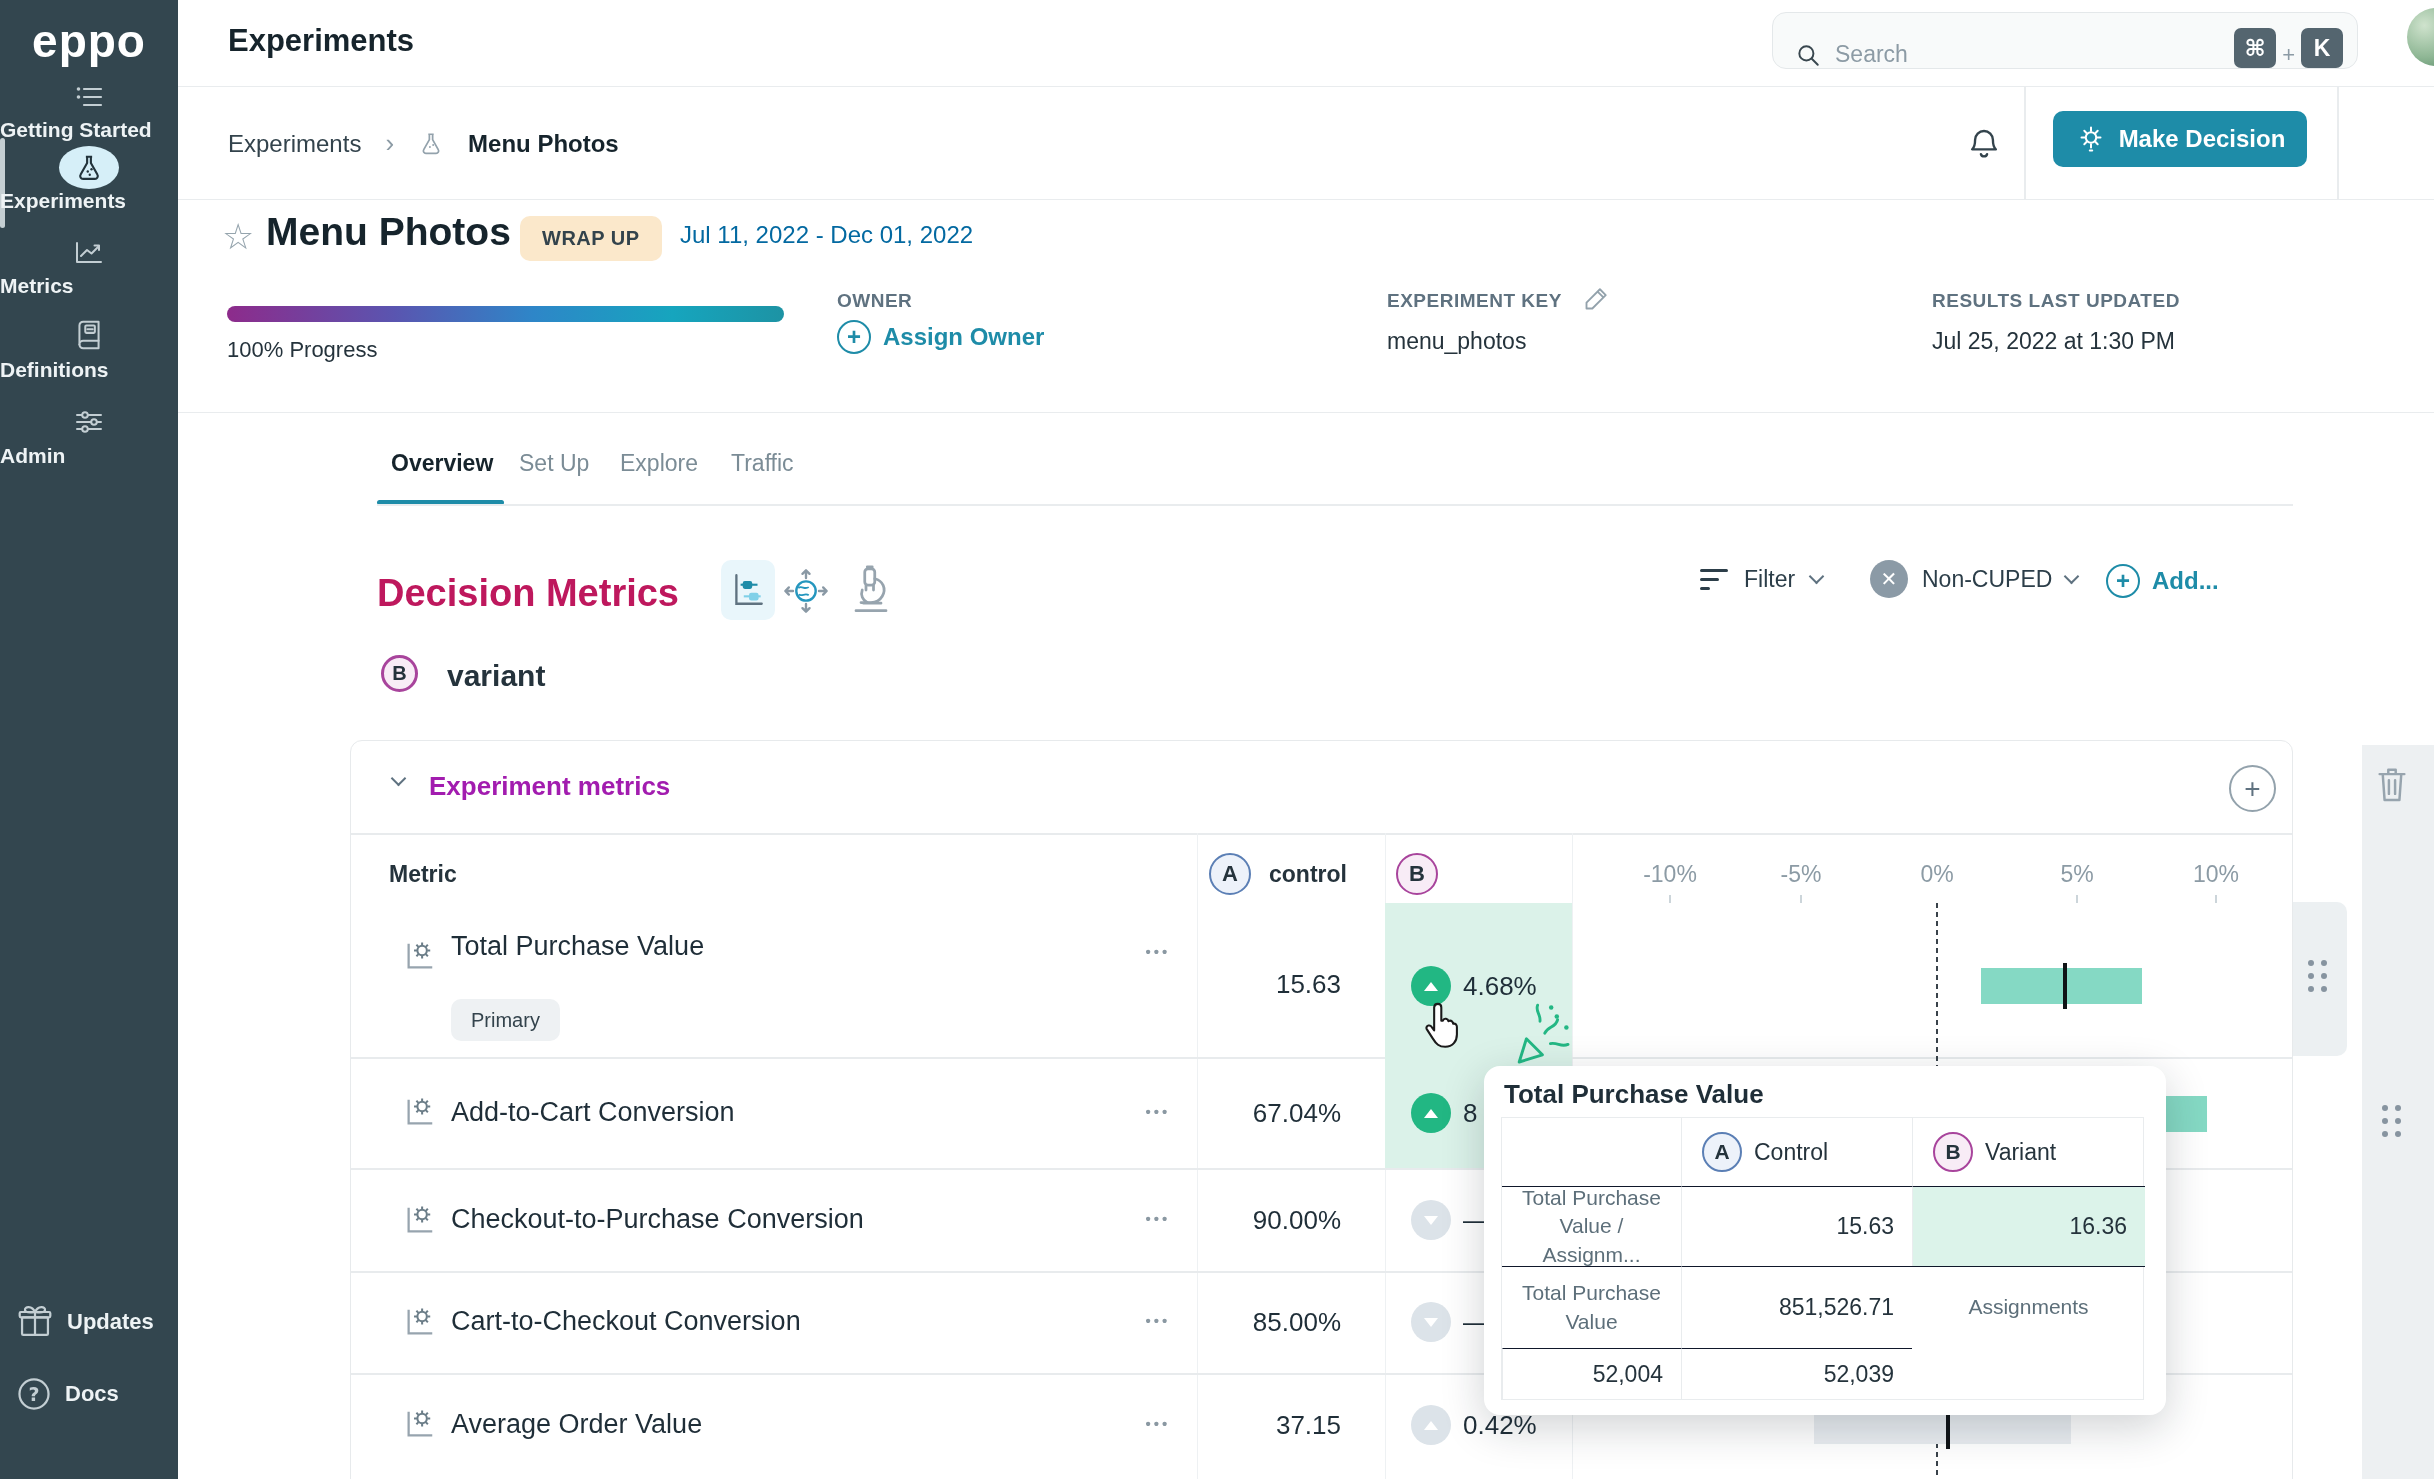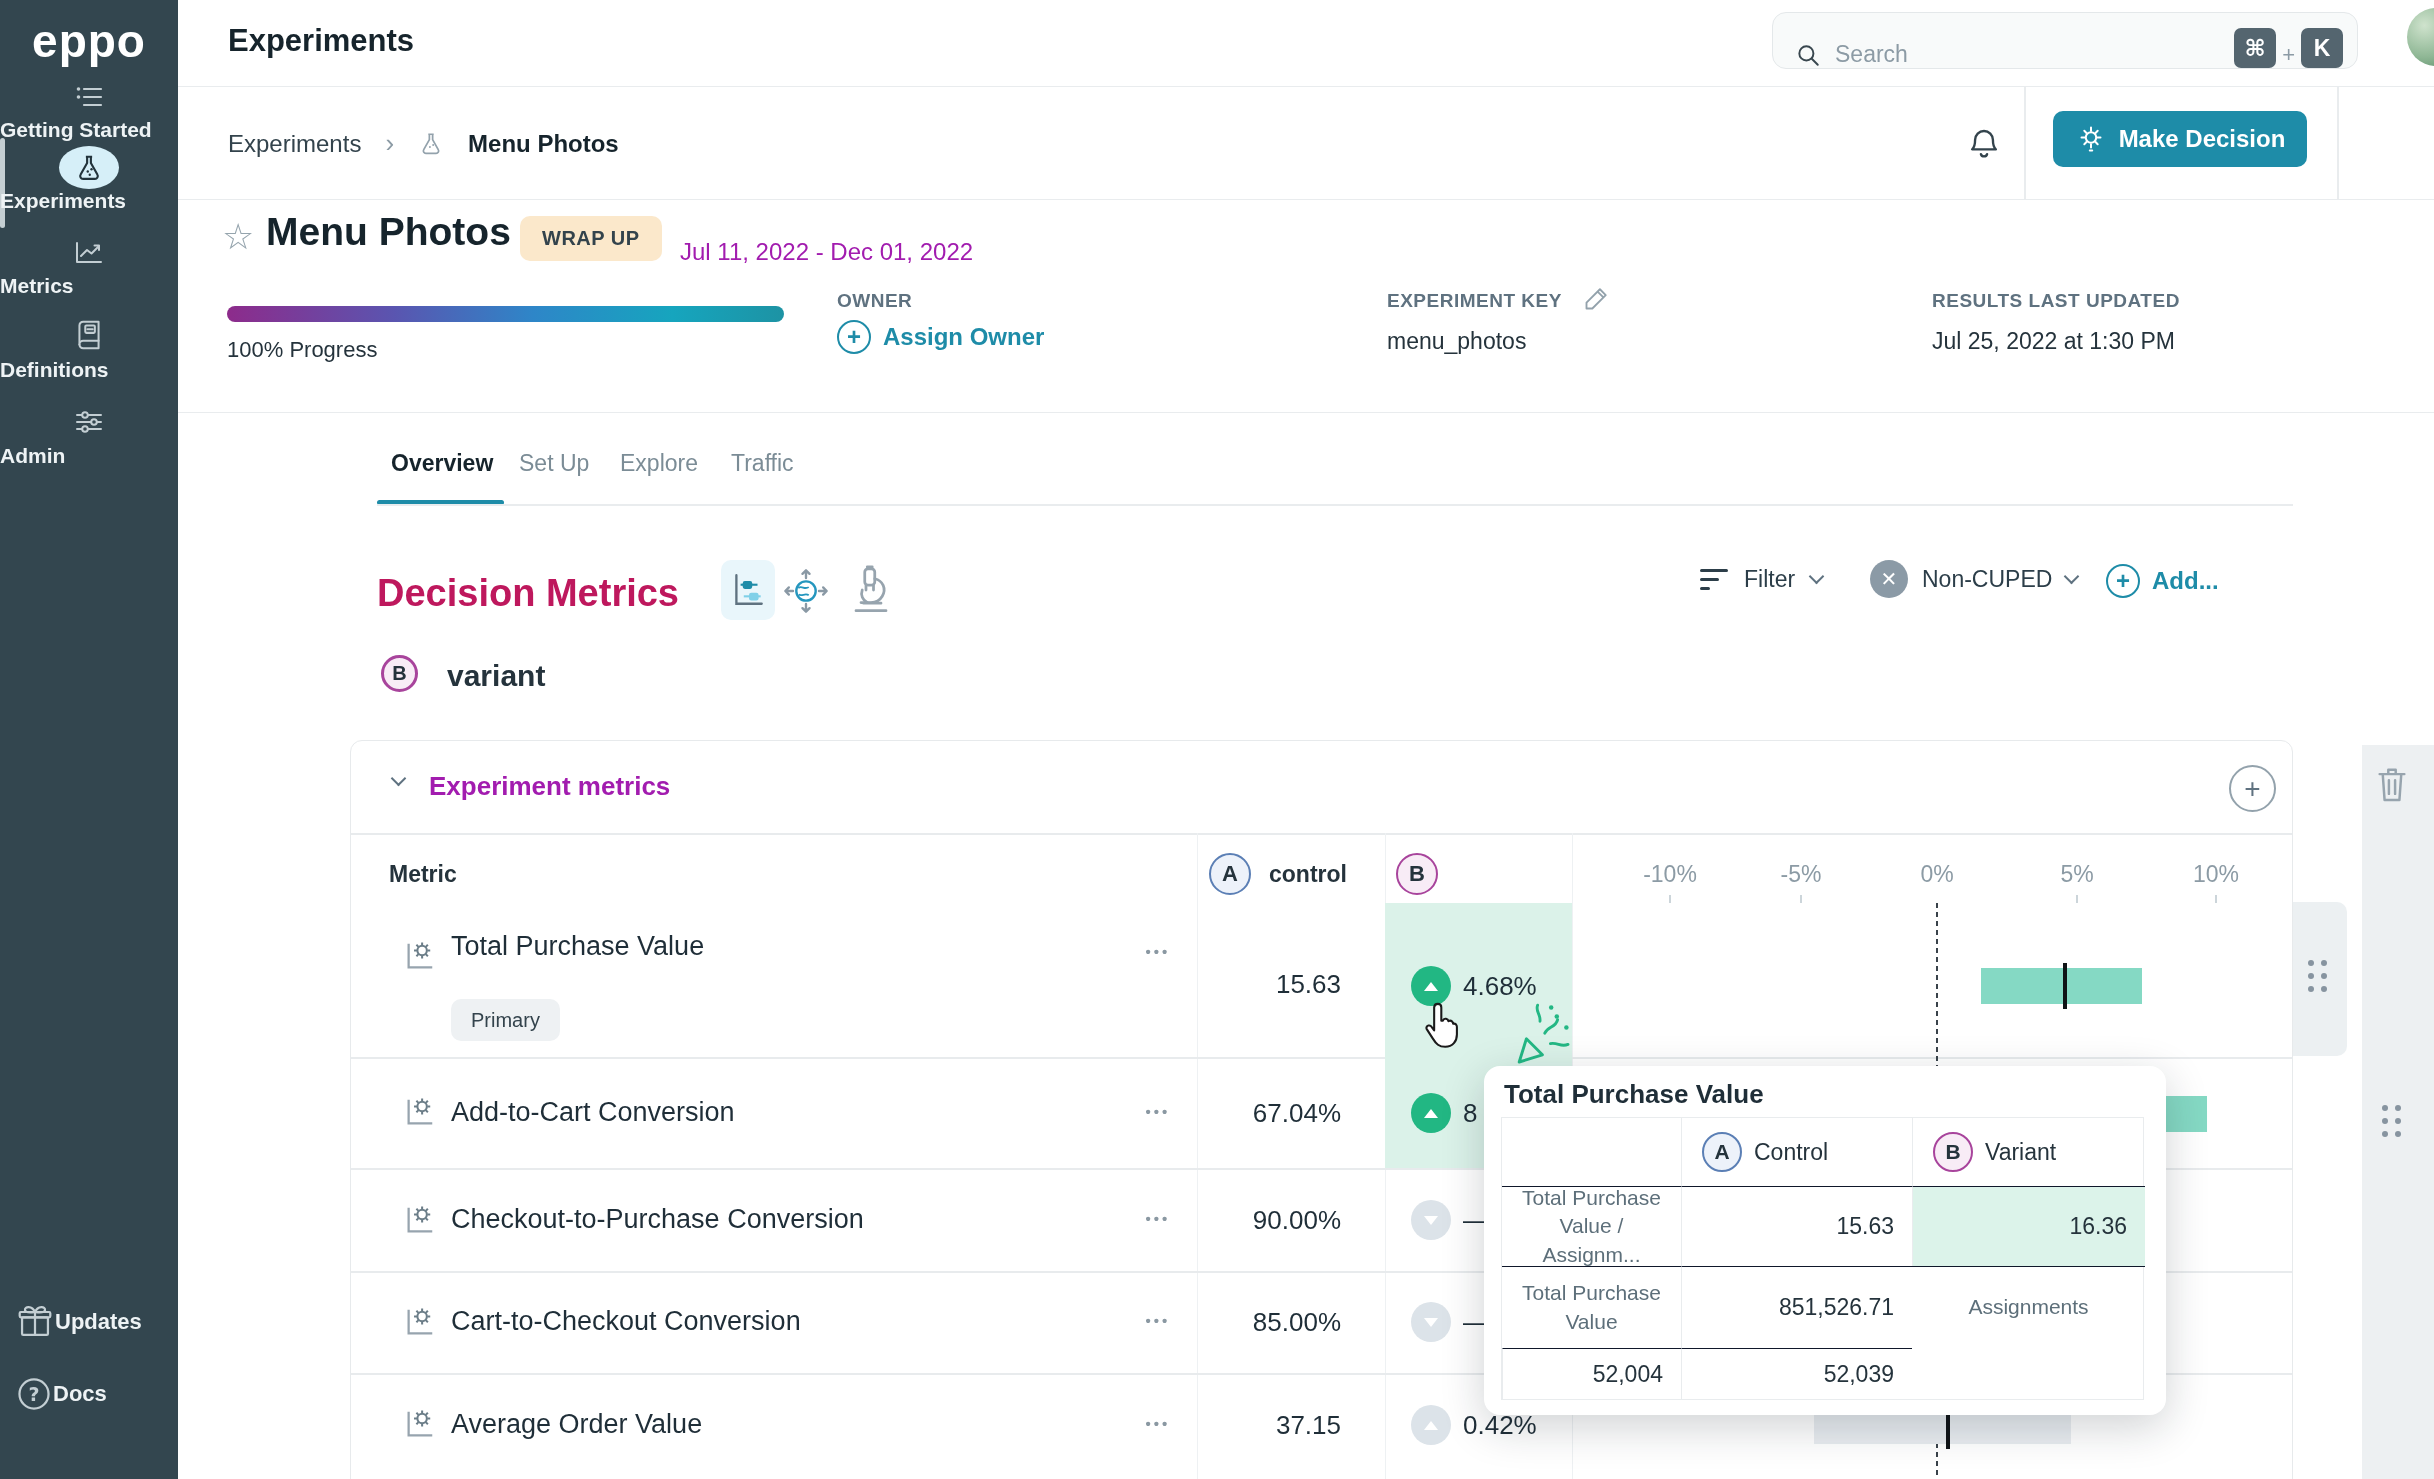--- a/index.html
+++ b/index.html
@@ -9,21 +9,21 @@
   .abs { position:absolute; }
 
   
   #sidebar { left:0; top:0; width:178px; height:1479px; background:#33464f; }
   #logo { left:0; top:14px; width:178px; text-align:center; color:#fff; font-size:46px; font-weight:700; letter-spacing:1px; }
   .side-active-bar { left:0; top:138px; width:5px; height:90px; background:#c5cfd3; border-radius:3px; }
   .nav-item { left:0; width:178px; cursor:pointer; }
   .nav-icon { display:block; margin:0 auto; }
   .nav-label { display:block; color:#eef3f5; font-size:21px; font-weight:600; margin-top:6px; }
   .active-pill { position:absolute; left:59px; top:-7px; width:60px; height:43px; background:#d6eff8; border-radius:50%; z-index:0; }
-  .footer-item { left:15px; display:flex; align-items:center; color:#eef3f5; font-size:22px; font-weight:600; cursor:pointer; }
+  .footer-item { left:15px; display:flex; align-items:center; gap:12px; color:#eef3f5; font-size:22px; font-weight:600; cursor:pointer; }
 
   
   #topbar { left:178px; top:0; width:2256px; height:87px; background:#fff; border-bottom:1.5px solid #e9ecee; }
   #page-title { left:50px; top:23px; font-size:31px; font-weight:700; color:#16242c; }
   #searchbox { left:1594px; top:12px; width:586px; height:57px; border:1.5px solid #e4e8ea; background:#f8fafa; border-radius:14px; display:flex; align-items:flex-end; padding:0 14px 0 22px; }
   #search-input { flex:1; border:none; outline:none; background:transparent; font-size:23px; color:#33434c; margin-left:14px; font-family:inherit; }
   #search-input::placeholder { color:#8c9ba5; }
   .kbd { width:42px; height:40px; background:#54656f; color:#fff; border-radius:7px; display:flex; align-items:center; justify-content:center; font-size:23px; font-weight:600; }
   .kbd-plus { color:#8c9ba5; font-size:22px; margin:0 6px; }
   #avatar { left:2229px; top:8px; width:58px; height:58px; border-radius:50%;
@@ -38,21 +38,21 @@
   .crumb-current { font-size:24px; font-weight:700; color:#16242c; }
   #make-decision { left:1875px; top:24px; width:254px; height:56px; background:#1e8ca8; border-radius:10px;
     display:flex; align-items:center; justify-content:center; gap:12px; color:#fff; font-size:24px; font-weight:700; cursor:pointer; }
 
   
   #exphead { left:178px; top:200px; width:2256px; height:213px; background:#fff; border-bottom:1.5px solid e9ecee; border-bottom:1.5px solid #e9ecee; }
   #star { left:44px; top:16px; font-size:36px; color:#95a4ad; cursor:pointer; }
   #exp-title { left:88px; top:10px; font-size:39px; font-weight:700; color:#16242c; }
   #status-badge { left:342px; top:16px; height:45px; padding:0 22px; background:#fbe8cb; border-radius:10px;
     display:flex; align-items:center; font-size:20px; font-weight:700; letter-spacing:.5px; color:#33434c; }
-  #date-range { left:502px; top:38px; font-size:24px; color:#a21caf; }
+  #date-range { left:502px; top:21px; font-size:24px; color:#0369a1; }
   #progressbar { left:49px; top:106px; width:557px; height:16px; border-radius:9px;
     background:linear-gradient(90deg,#8d2b8b,#5a55b0 30%,#2e86c8 55%,#16a5be 80%,#1d93a4); }
   #progress-label { left:49px; top:137px; font-size:22px; color:#25333c; }
   .meta-label { font-size:19px; font-weight:700; letter-spacing:.5px; color:#5f7280; }
   .meta-value { font-size:23px; color:#25333c; }
   .plus-circle { display:inline-flex; width:34px; height:34px; border:2.5px solid #1e8ca8; border-radius:50%;
     color:#1e8ca8; align-items:center; justify-content:center; font-size:24px; font-weight:600; }
   #assign-owner { left:659px; top:120px; display:flex; align-items:center; gap:12px; color:#1e8ca8; font-size:24px; font-weight:700; cursor:pointer; }
 
   

